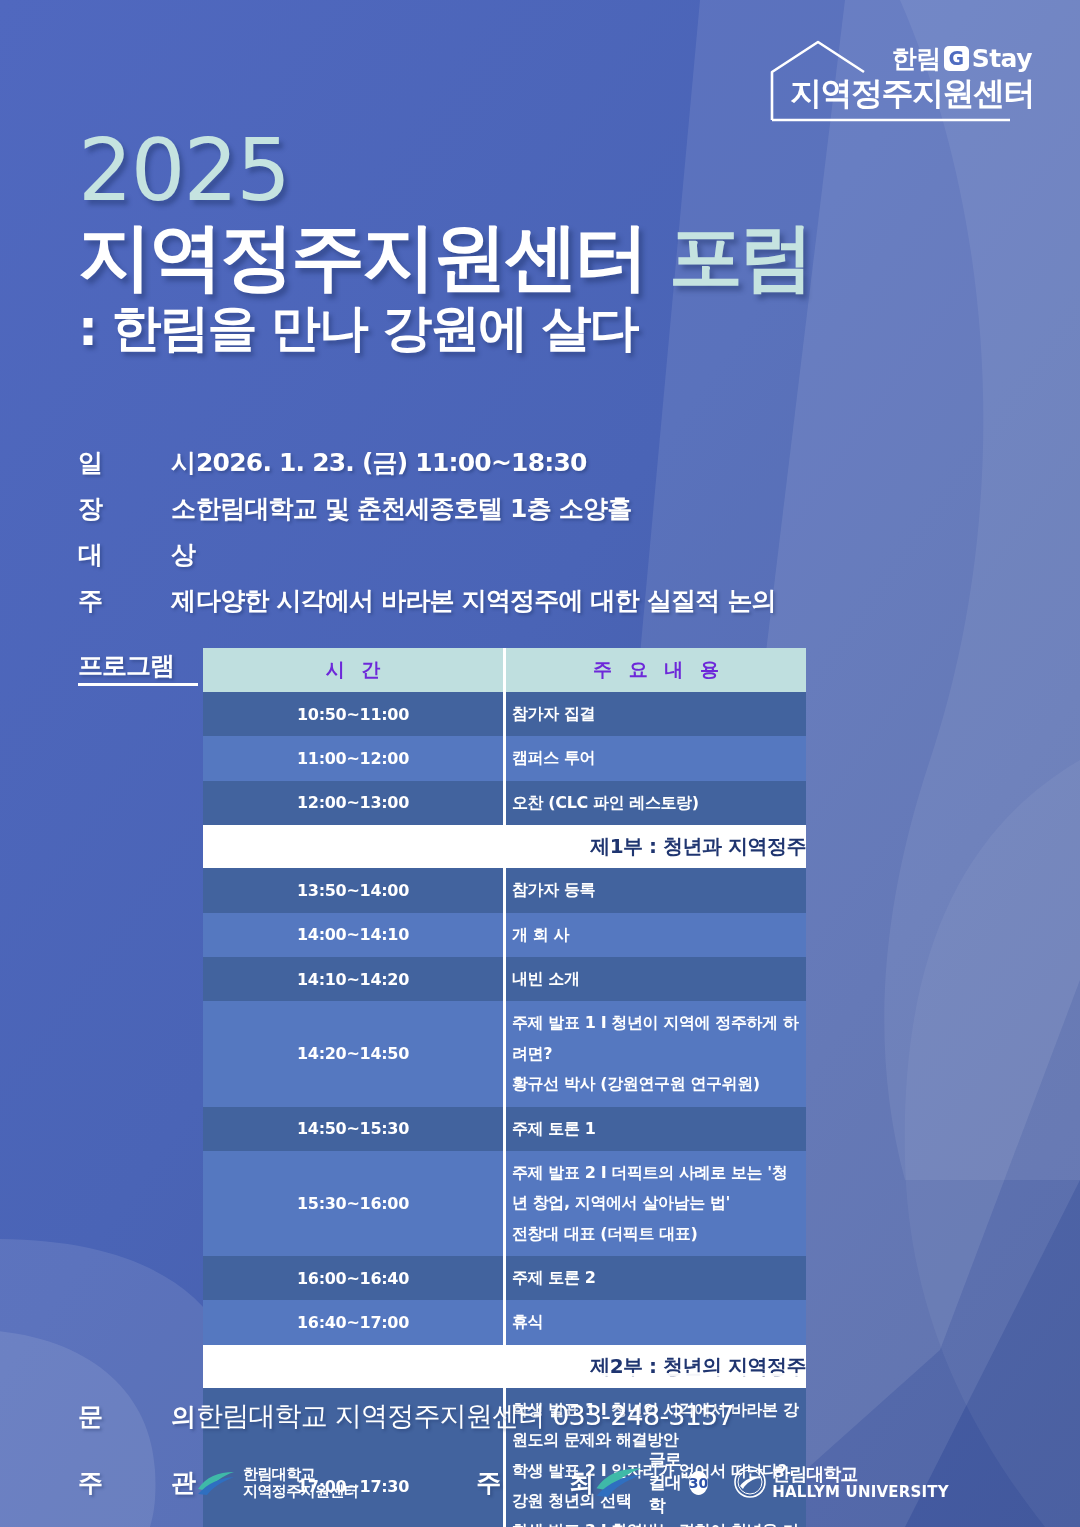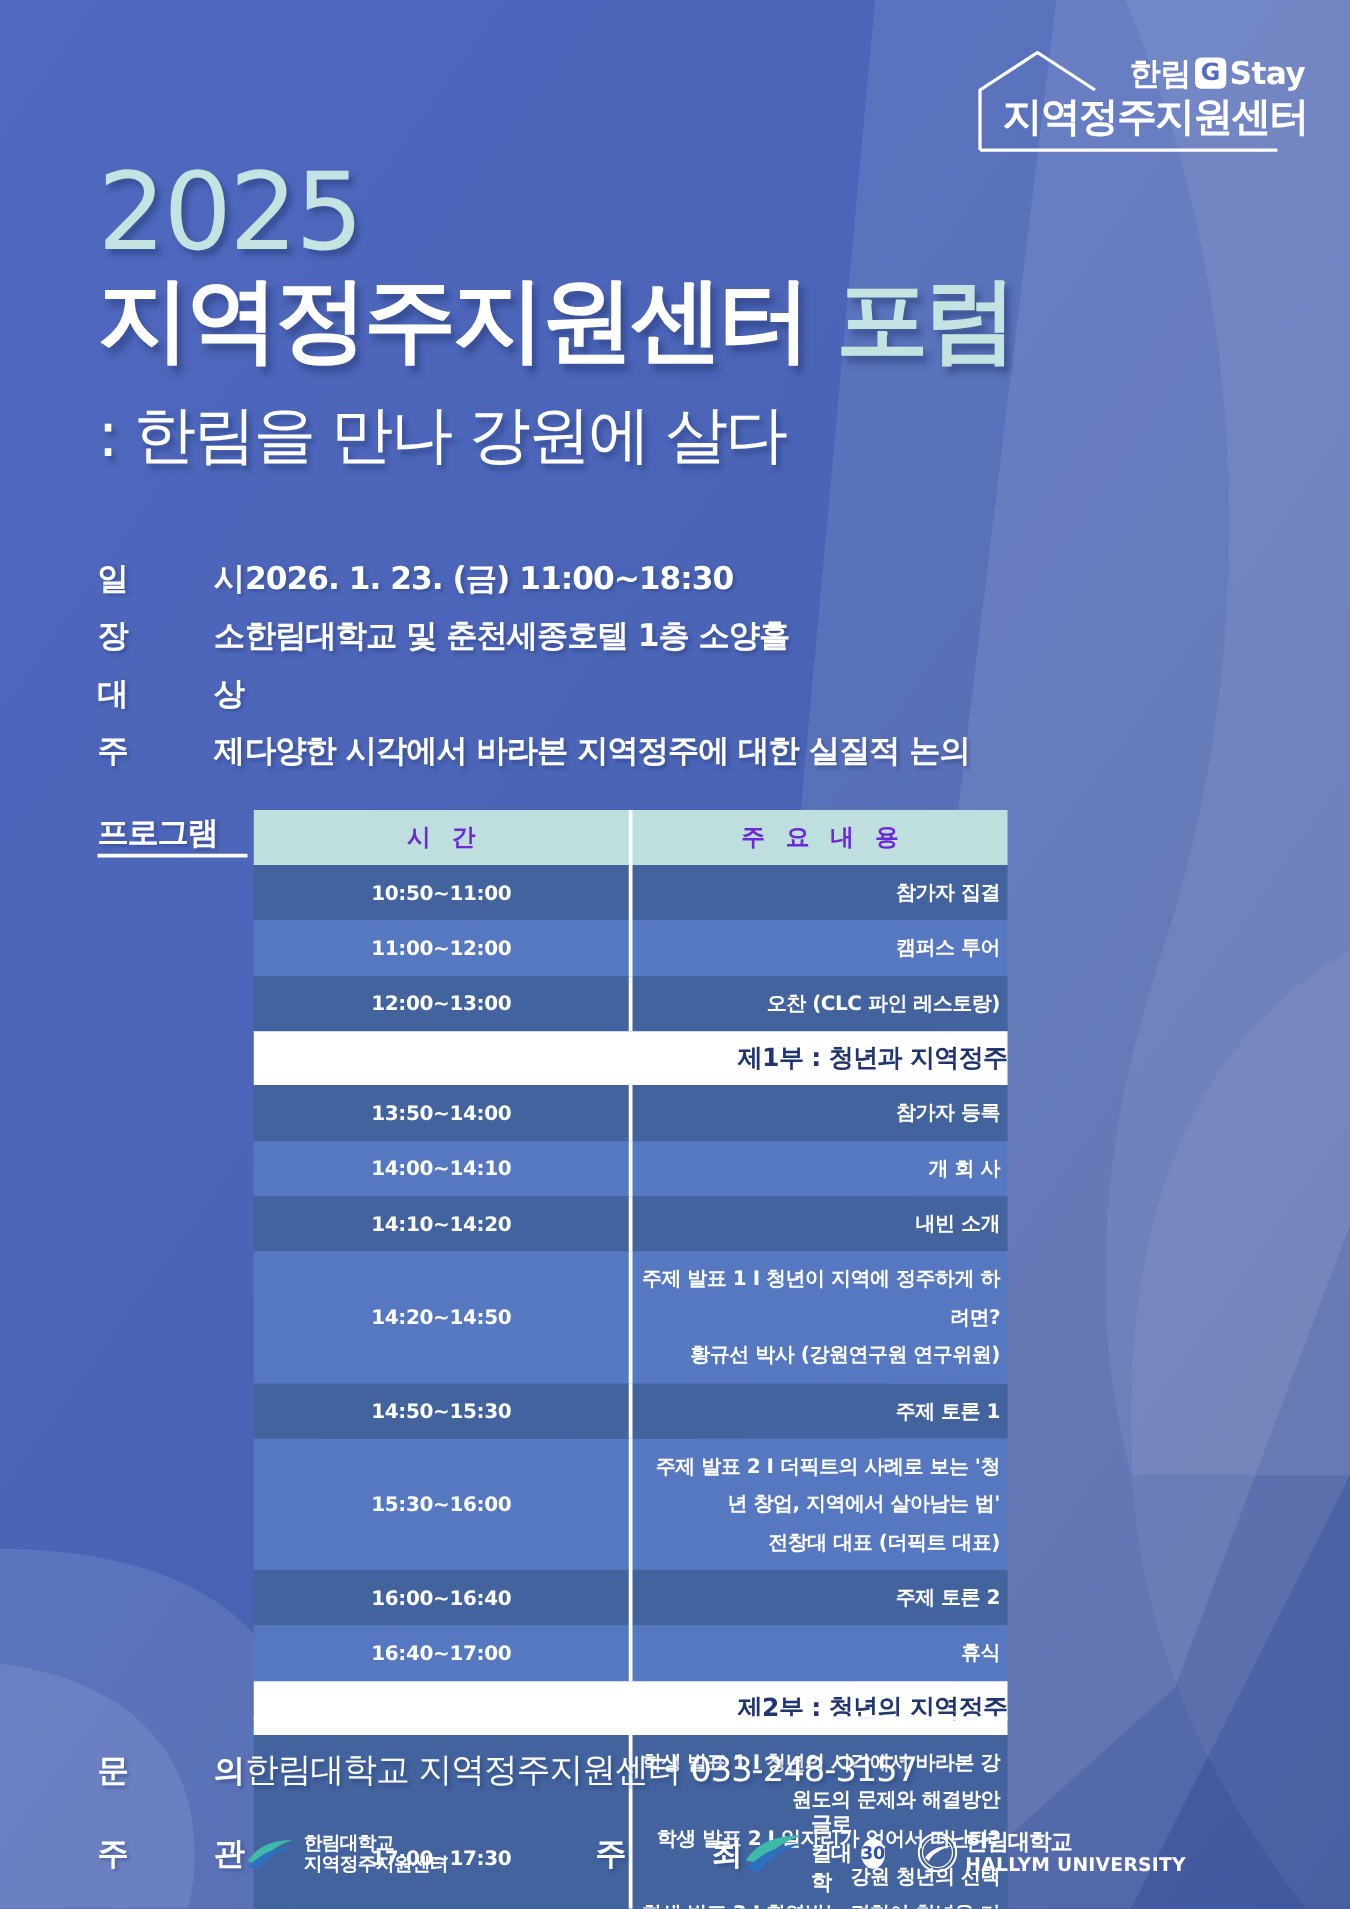--- a/index.html
+++ b/index.html
@@ -11,21 +11,21 @@
   .poster{
     position:relative;width:1080px;height:1527px;overflow:hidden;
     background:linear-gradient(120deg,#5068bf 0%,#4a64ba 30%,#4560ae 70%,#41599f 100%);
   }
   
   .bg-layer{position:absolute;inset:0;overflow:hidden;}
   .bg-layer svg{position:absolute;inset:0;width:1080px;height:1527px;}
 
   
   .logo{
-    position:absolute;top:34px;right:34px;width:268px;height:92px;
+    position:absolute;top:34px;right:46px;width:268px;height:92px;
   }
   .logo .house{
     position:absolute;left:0;top:4px;width:250px;height:86px;
   }
   .logo .gstay{
     position:absolute;right:2px;top:8px;
     color:#ffffff;font-size:25px;font-weight:bold;letter-spacing:-0.5px;
     display:flex;align-items:center;gap:3px;white-space:nowrap;
   }
   .logo .gbadge{
@@ -44,21 +44,21 @@
   .year{
     font-size:86px;font-weight:normal;color:#c5e3e0;line-height:0.95;
     letter-spacing:-2px;text-shadow:4px 5px 4px rgba(20,40,90,0.35);
   }
   .main-title{
     margin-top:6px;font-size:74px;font-weight:bold;color:#ffffff;line-height:1.05;
     letter-spacing:-3px;text-shadow:4px 5px 5px rgba(20,40,90,0.38);white-space:nowrap;
   }
   .main-title .forum{color:#c5e3e0;}
   .subtitle{
-    margin-top:20px;font-size:50px;font-weight:normal;color:#ffffff;letter-spacing:-2px;
+    margin-top:0;font-size:50px;font-weight:bold;color:#ffffff;letter-spacing:-2px;
     text-shadow:3px 4px 4px rgba(20,40,90,0.38);white-space:nowrap;
   }
 
   
   .info{position:absolute;left:78px;top:446px;width:900px;}
   .info-row{display:flex;align-items:baseline;margin-bottom:13px;}
   .info-label{
     width:118px;flex:none;color:#ffffff;font-size:25px;font-weight:bold;
     display:flex;justify-content:space-between;letter-spacing:0;
     text-shadow:2px 2px 3px rgba(20,40,90,0.35);
@@ -84,21 +84,21 @@
   .th-time,.th-content{
     background:#bfdfdf;color:#6d28d9;font-size:19px;font-weight:bold;
     text-align:center;letter-spacing:5px;padding:9px 0 9px 5px;
   }
   .th-time{border-right:3px solid #ffffff;}
   .col-time{
     width:110px;text-align:center;color:#ffffff;font-size:16px;font-weight:bold;
     border-right:3px solid #ffffff;letter-spacing:-0.3px;
   }
   .col-content{
-    text-align:right;color:#ffffff;font-size:16px;font-weight:bold;letter-spacing:-0.4px;
+    text-align:left;color:#ffffff;font-size:16px;font-weight:bold;letter-spacing:-0.4px;
     padding:7px 6px;line-height:1.9;
   }
   tr.dark td{background:#42639e;}
   tr.light td{background:#5578c0;}
   tr.section td{
     background:#ffffff;color:#1f3570;font-size:20px;font-weight:bold;
     text-align:right;padding:8px 0;letter-spacing:-0.5px;
   }
 
   

